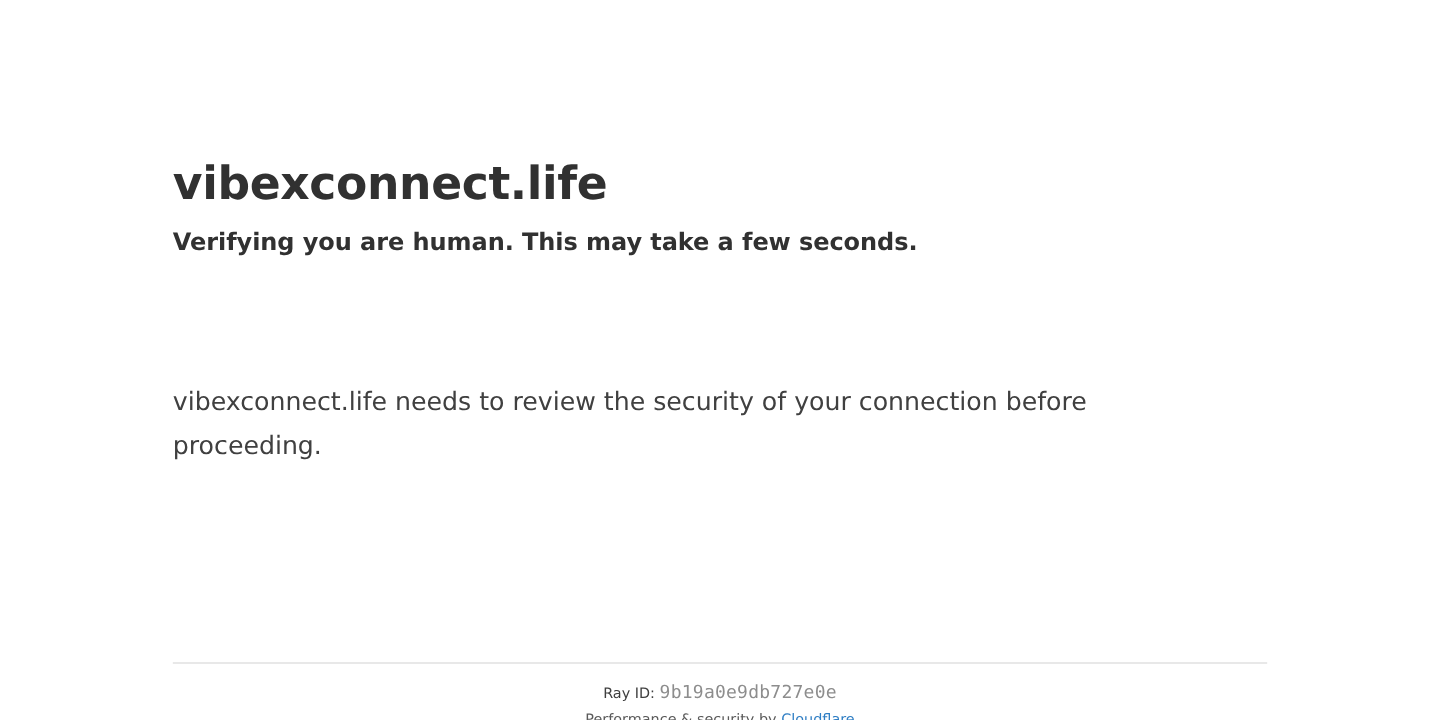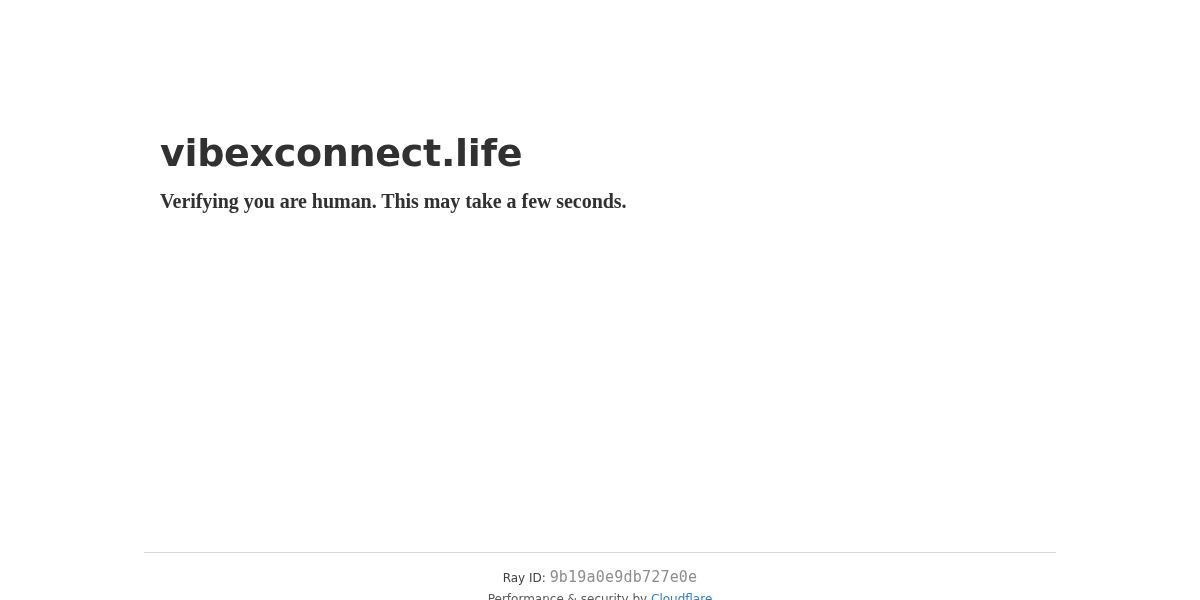--- a/index.html
+++ b/index.html
@@ -31,21 +31,20 @@
     width: 912px;
     height: 600px;
     box-sizing: border-box;
   }
 
   .content {
     position: absolute;
     left: 0;
     top: 130px;
     width: 912px;
-    margin-left: 16px;
   }
 
   .hostname-title {
     margin: 0;
     padding: 0;
     font-size: 38px;
     line-height: 46px;
     font-weight: 700;
     letter-spacing: -0.3px;
     color: #313131;
@@ -55,21 +54,20 @@
   .subtitle {
     margin: 0;
     padding: 0;
     margin-top: 11px;
     font-size: 20px;
     line-height: 28px;
     font-weight: 700;
     letter-spacing: -0.05px;
     color: #313131;
     white-space: nowrap;
-    font-family: Liberation Serif, serif;
   }
 
   
   .challenge-slot {
     margin-top: 20px;
     width: 300px;
     height: 72px;
   }
 
   .body-copy {
@@ -137,20 +135,21 @@
   <div class="wrap">
 
     <div class="content">
 
       <h1 class="hostname-title">vibexconnect.life</h1>
 
       <h2 class="subtitle">Verifying you are human. This may take a few seconds.</h2>
 
       <div class="challenge-slot"></div>
 
+      <p class="body-copy">vibexconnect.life needs to review the security of your connection before proceeding.</p>
 
     </div>
 
     <div class="footer">
       <div class="footer-inner">
 
         <div class="ray-line">
           <span class="ray-label">Ray ID:</span><span>&nbsp;</span><span class="ray-value">9b19a0e9db727e0e</span>
         </div>
 

